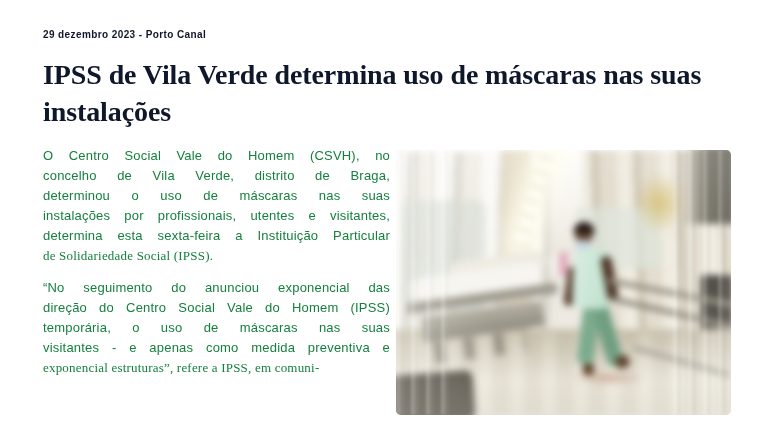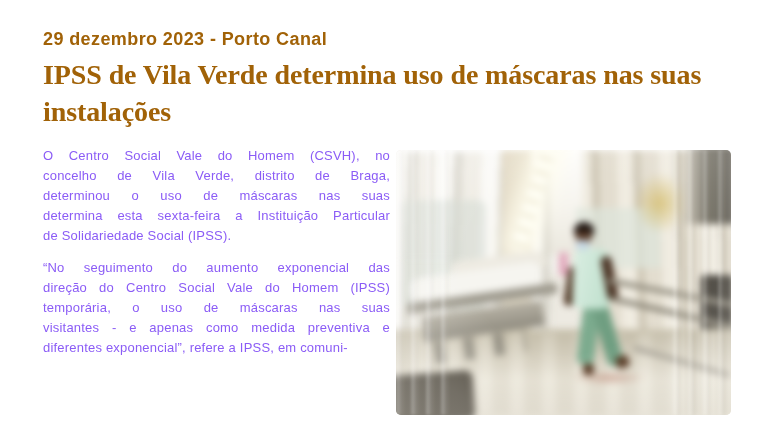--- a/index.html
+++ b/index.html
@@ -1,30 +1,30 @@
 <!DOCTYPE html>
 <html><head>
 <meta charset="utf-8">
 <style>
   * { margin:0; padding:0; box-sizing:border-box; }
   html,body { width:768px; height:432px; background:#ffffff; overflow:hidden; }
   .frame { position:relative; width:768px; height:432px; background:#ffffff;
            font-family:"Liberation Sans", sans-serif; }
 
-  .dateline { position:absolute; left:43px; top:29px; font-size:18px; font-weight:700;
-              letter-spacing:.4px; color:#a16207; }
+  .dateline { position:absolute; left:43px; top:29px; font-size:10px; font-weight:700;
+              letter-spacing:.4px; color:#0f172a; }
 
   .headline { position:absolute; left:43px; top:56px; width:708px; font-family:"Liberation Serif", serif;
-              font-weight:700; font-size:28px; line-height:37px; color:#a16207; letter-spacing:-.1px; }
+              font-weight:700; font-size:28px; line-height:37px; color:#0f172a; letter-spacing:-.1px; }
 
   .article-body { position:absolute; left:43px; top:146px; width:347px; font-size:13px;
-                  line-height:20px; color:#8b5cf6; letter-spacing:.2px; }
+                  line-height:20px; color:#15803d; letter-spacing:.2px; }
   .para { margin-bottom:12px; }
   .para .line { white-space:nowrap; text-align-last:justify; }
-  .para .line:last-child { text-align-last:left; }
+  .para .line:last-child { text-align-last:left;font-family:Liberation Serif, serif; }
 
   
   .photo { position:absolute; left:396px; top:150px; width:335px; height:265px;
            border-radius:5px; overflow:hidden; background:#edeae2; }
   .photo * { position:absolute; }
   .scene { inset:0; filter:blur(3.5px); }
 
   .ceiling { left:-6px; top:-6px; right:-6px; height:115px;
              background:linear-gradient(#ffffff, #f6f4ee 55%, #e9e6dc); }
   .left-wall { left:-6px; top:2px; width:160px; height:215px; opacity:.92;
@@ -99,29 +99,30 @@
 
   <div class="dateline">29 dezembro 2023 - Porto Canal</div>
 
   <h1 class="headline">IPSS de Vila Verde determina uso de máscaras nas suas instalações</h1>
 
   <div class="article-body">
     <div class="para">
         <div class="line">O Centro Social Vale do Homem (CSVH), no</div>
         <div class="line">concelho de Vila Verde, distrito de Braga,</div>
         <div class="line">determinou o uso de máscaras nas suas</div>
+        <div class="line">instalações por profissionais, utentes e visitantes,</div>
         <div class="line">determina esta sexta-feira a Instituição Particular</div>
         <div class="line">de Solidariedade Social (IPSS).</div>
       </div>
     <div class="para">
-        <div class="line">“No seguimento do aumento exponencial das</div>
+        <div class="line">“No seguimento do anunciou exponencial das</div>
         <div class="line">direção do Centro Social Vale do Homem (IPSS)</div>
         <div class="line">temporária, o uso de máscaras nas suas</div>
         <div class="line">visitantes - e apenas como medida preventiva e</div>
-        <div class="line">diferentes exponencial”, refere a IPSS, em comuni-</div>
+        <div class="line">exponencial estruturas”, refere a IPSS, em comuni-</div>
       </div>
   </div>
 
   <div class="photo" role="img" aria-label="Blurred photo of a hospital corridor: a health worker with dark skin wearing a light-blue face mask, mint scrub top and green scrub trousers walks past grey hospital gurneys under a bright strip of ceiling lights; handrails line the right wall">
     <div class="scene">
       <div class="ceiling"></div>
       <div class="left-wall"></div>
       <div class="left-window"></div>
       <div class="left-column"></div>
       <div class="right-wall"></div>

